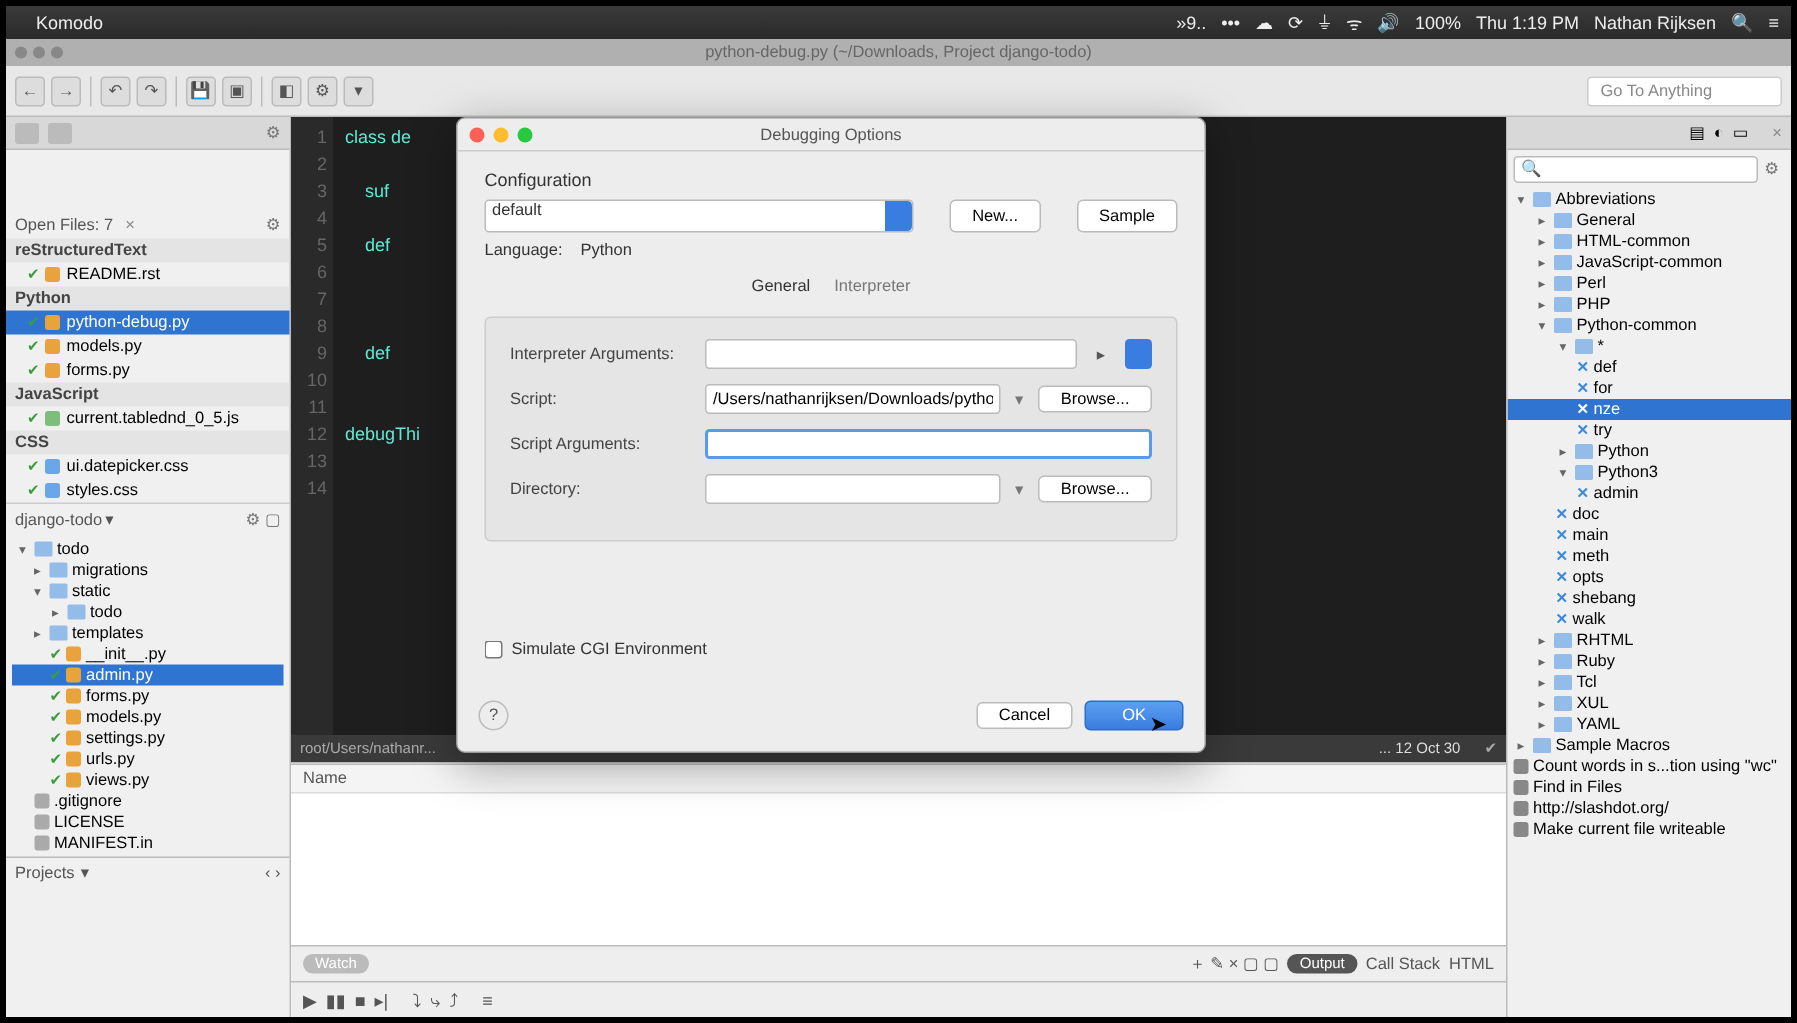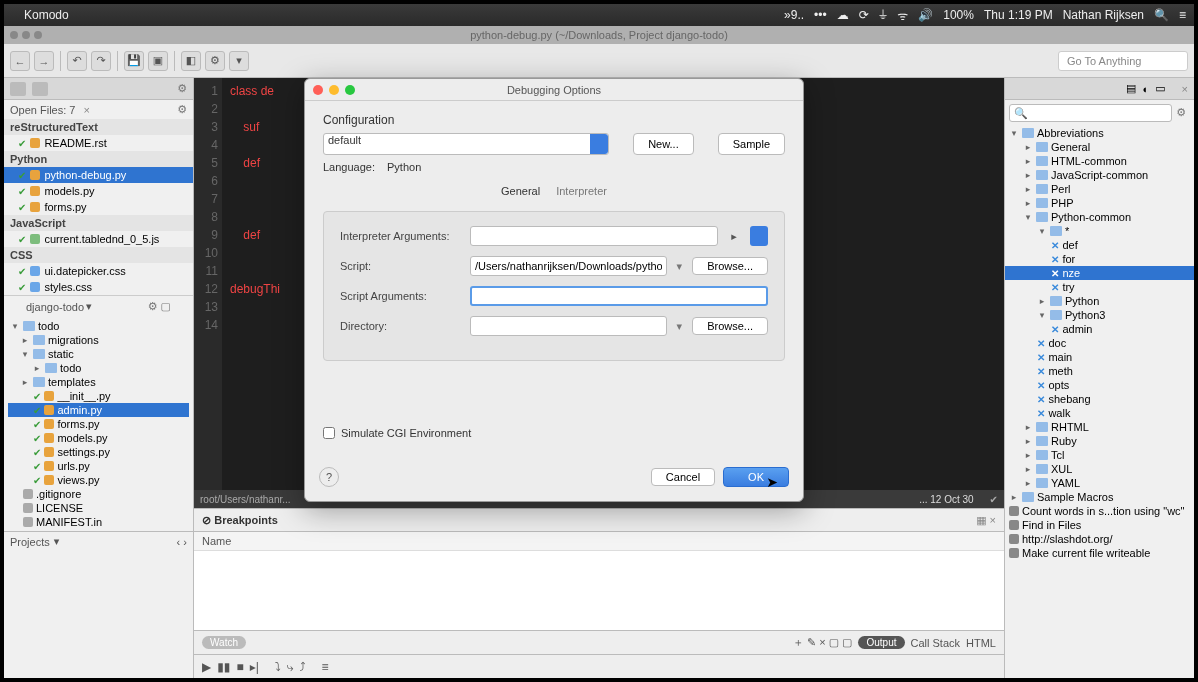--- a/index.html
+++ b/index.html
@@ -11,45 +11,45 @@
 .titlebar-fake .dots { position: absolute; left: 6px; display: flex; gap: 4px; }
 .titlebar-fake .dots span { width: 8px; height: 8px; border-radius: 50%; background: #888; }
 .toolbar { height: 34px; background: #e8e8e8; border-bottom: 1px solid #bbb; display: flex; align-items: center; padding: 0 6px; gap: 4px; }
 .tb-btn { width: 20px; height: 20px; background: #ddd; border: 1px solid #bbb; border-radius: 3px; display: flex; align-items: center; justify-content: center; font-size: 11px; color: #555; }
 .tb-sep { width: 1px; height: 20px; background: #bbb; margin: 0 2px; }
 .goto { margin-left: auto; font-size: 11px; color: #888; padding: 3px 8px; border: 1px solid #ccc; border-radius: 3px; background: #fff; min-width: 130px; }
 .workspace { display: flex; height: calc(100% - 74px); }
 .leftcol { width: 190px; background: #f0f0f0; border-right: 1px solid #bbb; display: flex; flex-direction: column; font-size: 11px; }
 .panel-tabs { height: 22px; background: #d8d8d8; display: flex; align-items: center; gap: 6px; padding: 0 6px; border-bottom: 1px solid #bbb; }
 .panel-tabs .tab-ic { width: 16px; height: 14px; background: #bbb; border-radius: 2px; }
-.openfiles-hdr { display: flex; align-items: center; padding: 3px 6px; color: #555; gap: 4px; }
+.openfiles-hdr { display: flex; align-items: center; padding: 3px 6px; color: #555; gap: 4px; margin-top: 40px; }
 .openfiles-hdr .x { margin-left: 4px; color: #888; }
 .section-lbl { font-weight: bold; color: #444; padding: 2px 6px; background: #e4e4e4; }
 .file-row { display: flex; align-items: center; padding: 2px 6px 2px 14px; gap: 4px; }
 .file-row.sel { background: #2f74d0; color: #fff; }
 .file-row .chk { color: #3a9c3a; font-size: 10px; }
 .file-row .pyic { width: 10px; height: 10px; background: #e8a33d; border-radius: 2px; }
 .file-row .cssic { width: 10px; height: 10px; background: #6aa6e8; border-radius: 2px; }
 .file-row .jsic { width: 10px; height: 10px; background: #7dbd7d; border-radius: 2px; }
-.proj-hdr { display: flex; align-items: center; padding: 4px 22px; color: #555; border-top: 1px solid #ccc; }
+.proj-hdr { display: flex; align-items: center; padding: 4px 6px; color: #555; border-top: 1px solid #ccc; }
 .tree { padding: 2px 4px; }
 .tree-row { display: flex; align-items: center; padding: 1px 2px; gap: 3px; }
 .tree-row .tw { width: 10px; text-align: center; color: #666; font-size: 9px; }
 .tree-row .fld { width: 12px; height: 10px; background: #94bce8; border-radius: 1px; }
 .tree-row.sel { background: #2f74d0; color: #fff; }
 .tree-row .chk { color: #3a9c3a; font-size: 10px; }
 .tree-row .pyic { width: 10px; height: 10px; background: #e8a33d; border-radius: 2px; }
 .tree-row .genic { width: 10px; height: 10px; background: #aaa; border-radius: 2px; }
 .ind1 { padding-left: 12px; } .ind2 { padding-left: 24px; }
 .projects-footer { border-top: 1px solid #bbb; padding: 3px 6px; color: #555; display: flex; align-items: center; }
 .center { flex: 1; display: flex; flex-direction: column; background: #1e1e1e; }
 .editor { flex: 1; display: flex; font-family: Menlo, monospace; font-size: 12px; color: #ddd; }
 .gutter { width: 28px; background: #2a2a2a; color: #666; text-align: right; padding: 4px 4px 0 0; line-height: 18px; }
 .code { flex: 1; padding: 4px 8px; line-height: 18px; white-space: pre; }
-.kw { color: #ef4444; }
+.kw { color: #5eead4; }
 .statusline { height: 18px; background: #3a3a3a; color: #aaa; font-size: 10px; display: flex; align-items: center; padding: 0 6px; gap: 8px; }
 .statusline .ok { margin-left: auto; color: #ddd; }
 .bottom-panel { background: #eee; border-top: 1px solid #bbb; height: 170px; display: flex; flex-direction: column; }
 .bp-tabs { display: flex; gap: 10px; height: 22px; align-items: center; padding: 0 8px; font-size: 11px; color: #555; }
 .bp-tabs .active { font-weight: bold; color: #333; }
 .bp-body { flex: 1; background: #fff; border-top: 1px solid #bbb; }
 .bp-hdr { font-size: 11px; color: #555; padding: 3px 8px; border-bottom: 1px solid #ddd; background: #f4f4f4; }
 .bp-toolbar { height: 24px; display: flex; align-items: center; gap: 6px; padding: 0 8px; border-top: 1px solid #bbb; font-size: 11px; color: #555; }
 .bp-toolbar .btn { padding: 1px 8px; background: #bbb; color: #fff; border-radius: 8px; font-size: 10px; }
 .bp-toolbar .dbtn { padding: 1px 8px; background: #555; color: #fff; border-radius: 8px; font-size: 10px; }
@@ -308,24 +308,20 @@
 <span class="kw"></span>
 <span class="kw"></span>
 </div>
     </div>
     <div class="statusline">
       <span>root/Users/nathanr...</span>
       <span class="ok">... 12 Oct 30</span>
       <span style="margin-left:8px">✔</span>
     </div>
     <div class="bottom-panel">
-      <div class="bp-tabs">
-        <span class="active">⊘ <span>Breakpoints</span></span>
-        <span style="margin-left:auto;color:#888">▦ ×</span>
-      </div>
       <div class="bp-body">
         <div class="bp-hdr">Name</div>
       </div>
       <div class="bp-toolbar">
         <span class="btn">Watch</span>
         <span style="margin-left:auto">＋ ✎ × ▢ ▢</span>
         <span class="dbtn">Output</span>
         <span>Call Stack</span>
         <span>HTML</span>
       </div>

